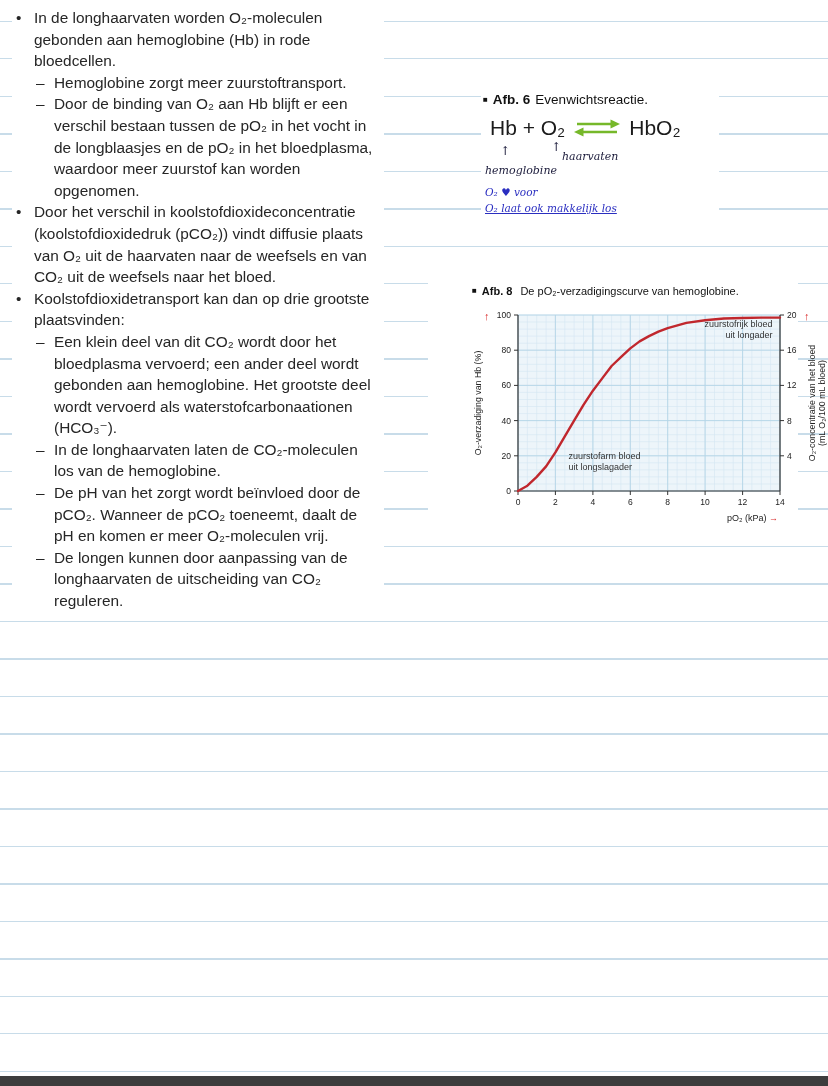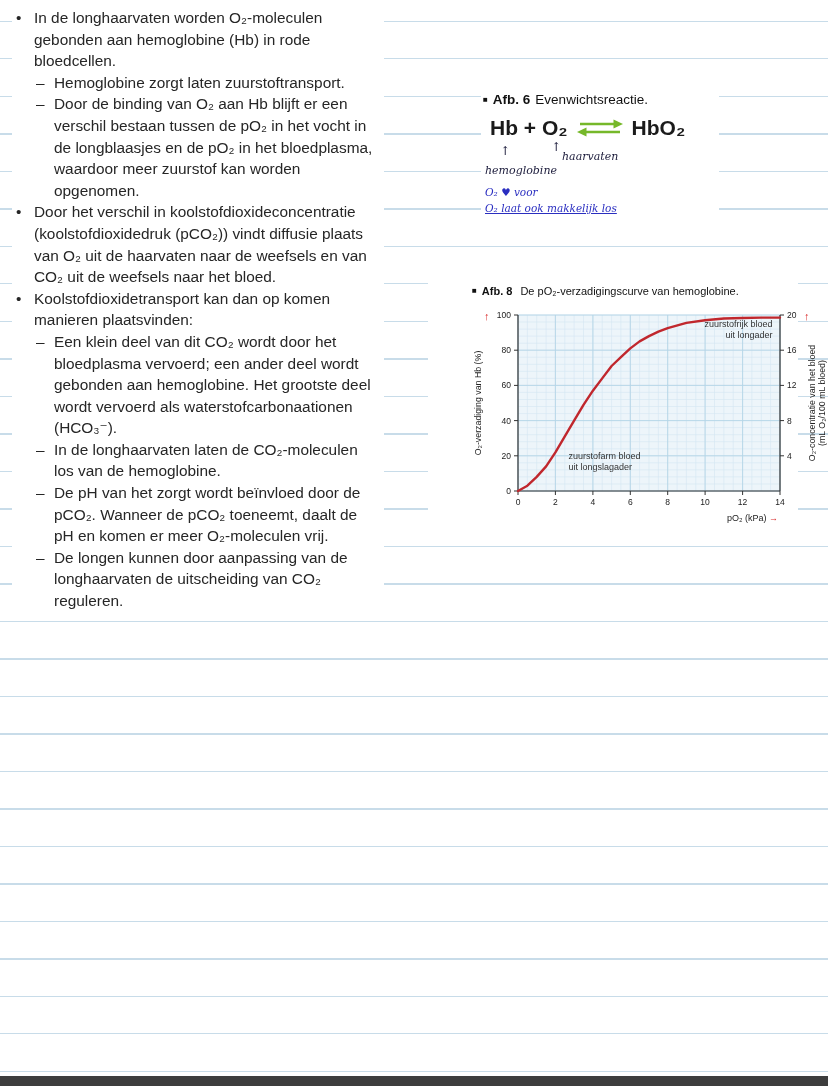--- a/index.html
+++ b/index.html
@@ -28,21 +28,21 @@
   .note .mk { flex:0 0 18px; }
   .note.l2 { margin-left:20px; }
 
   
   #fig6 { position:absolute; left:483px; top:92px; width:236px; z-index:2; }
   .figlabel { font-size:13.5px; color:#111; white-space:nowrap; }
   .figlabel .sq { font-size:8px; vertical-align:2px; margin-right:5px; }
   .figlabel b { margin-right:5px; }
   #equation {
     display:flex; align-items:center; gap:9px;
-    margin:9px 0 0 7px; font-size:21px; color:#1b1b1b;font-weight:bold;
+    margin:9px 0 0 7px; font-size:21px; color:#1b1b1b;
   }
   .hw { position:absolute; font-family:"DejaVu Serif",serif; font-style:italic;
         color:#20203f; font-size:11px; white-space:nowrap; z-index:3; }
   .hw.arrow { font-style:normal; font-size:12px; color:#20203f; }
   #hw-a1  { left:17px; top:52px; }
   #hw-hemo{ left:2px;  top:72px;text-align:right; }
   #hw-a2  { left:68px; top:48px; }
   #hw-zuur{ left:79px; top:58px; }
   #hw-b1  { left:2px;  top:94px;  font-size:10.5px; }
   #hw-b2  { left:2px;  top:110px; font-size:10.5px; }
@@ -63,33 +63,33 @@
 <div class="cover" id="cover-fig6"></div>
 <div class="cover" id="cover-fig8"></div>
 
 <div id="notes" style="color: rgb(38, 38, 38);">
     <div class="note">
       <span class="mk">•</span>
       <span>In de longhaarvaten worden O₂-moleculen gebonden aan hemoglobine (Hb) in rode bloedcellen.</span>
     </div>
     <div class="note l2">
       <span class="mk">–</span>
-      <span>Hemoglobine zorgt laten zuurstoftransport.</span>
+      <span>Hemoglobine zorgt meer zuurstoftransport.</span>
     </div>
     <div class="note l2">
       <span class="mk">–</span>
       <span>Door de binding van O₂ aan Hb blijft er een verschil bestaan tussen de pO₂ in het vocht in de longblaasjes en de pO₂ in het bloedplasma, waardoor meer zuurstof kan worden opgenomen.</span>
     </div>
     <div class="note">
       <span class="mk">•</span>
       <span>Door het verschil in koolstofdioxideconcentratie (koolstofdioxidedruk (pCO₂)) vindt diffusie plaats van O₂ uit de haarvaten naar de weefsels en van CO₂ uit de weefsels naar het bloed.</span>
     </div>
     <div class="note">
       <span class="mk">•</span>
-      <span>Koolstofdioxidetransport kan dan op komen manieren plaatsvinden:</span>
+      <span>Koolstofdioxidetransport kan dan op drie grootste plaatsvinden:</span>
     </div>
     <div class="note l2">
       <span class="mk">–</span>
       <span>Een klein deel van dit CO₂ wordt door het bloedplasma vervoerd; een ander deel wordt gebonden aan hemoglobine. Het grootste deel wordt vervoerd als waterstofcarbonaationen (HCO₃⁻).</span>
     </div>
     <div class="note l2">
       <span class="mk">–</span>
       <span>In de longhaarvaten laten de CO₂-moleculen los van de hemoglobine.</span>
     </div>
     <div class="note l2">

